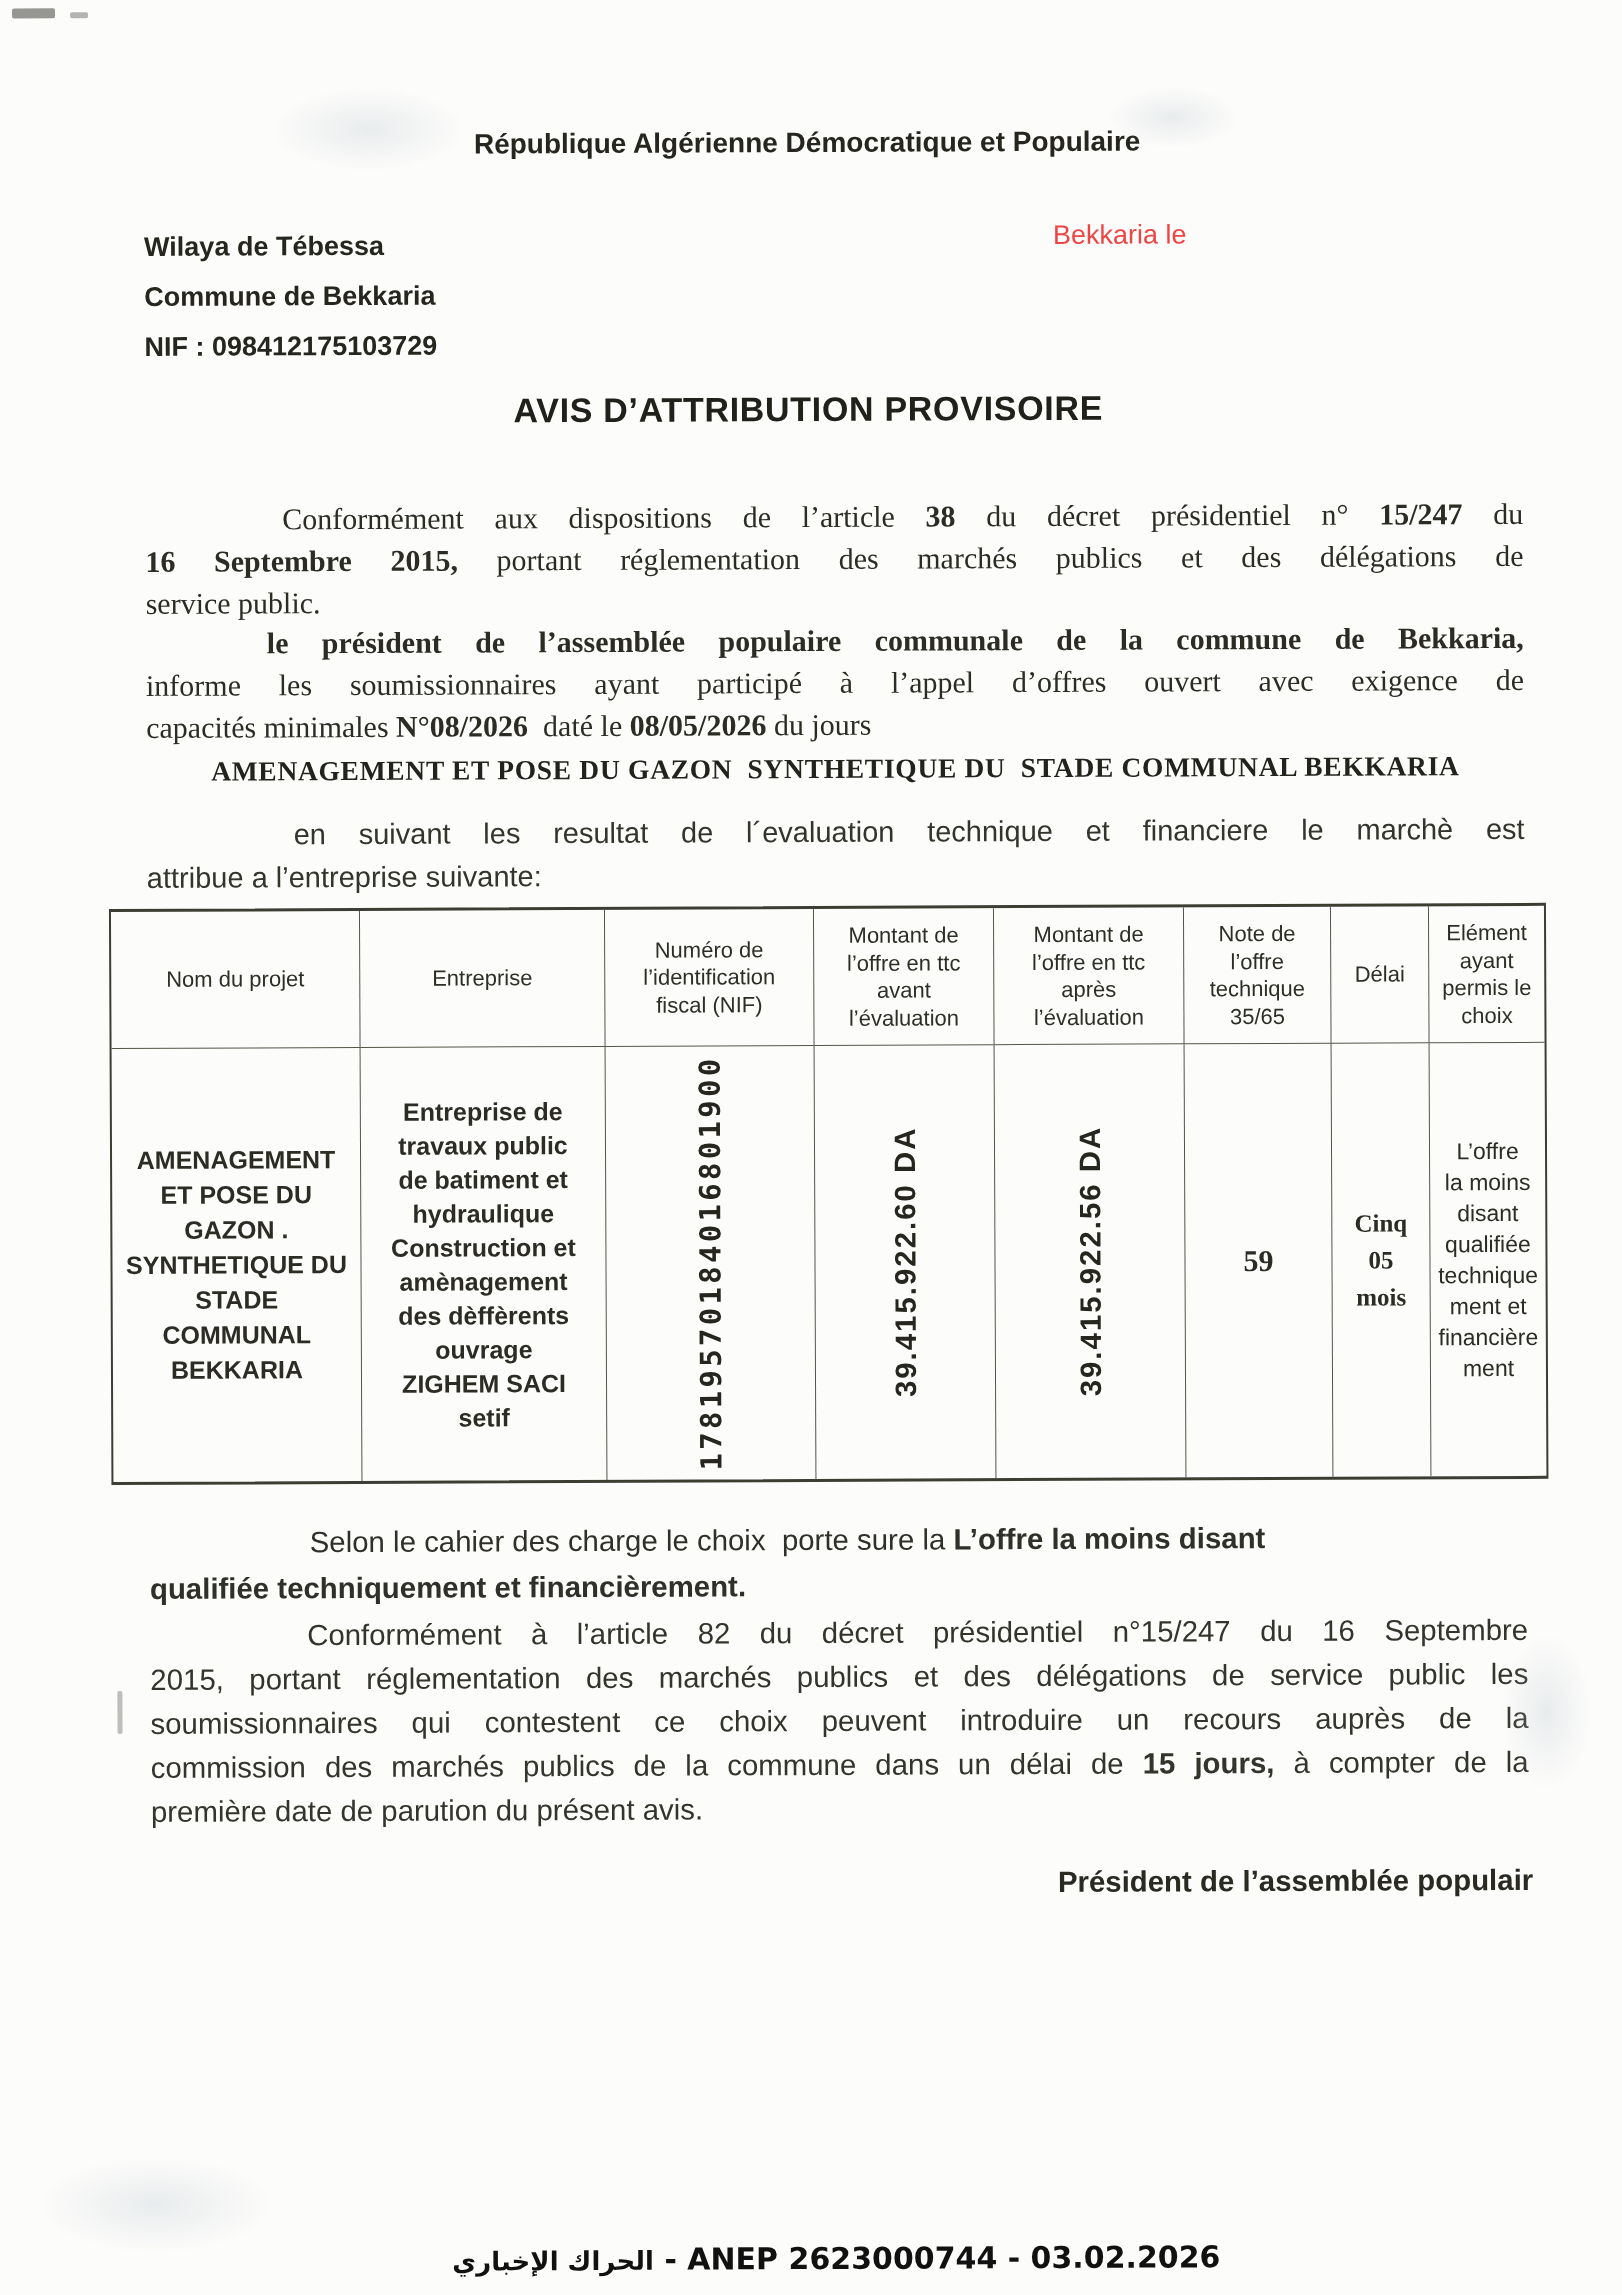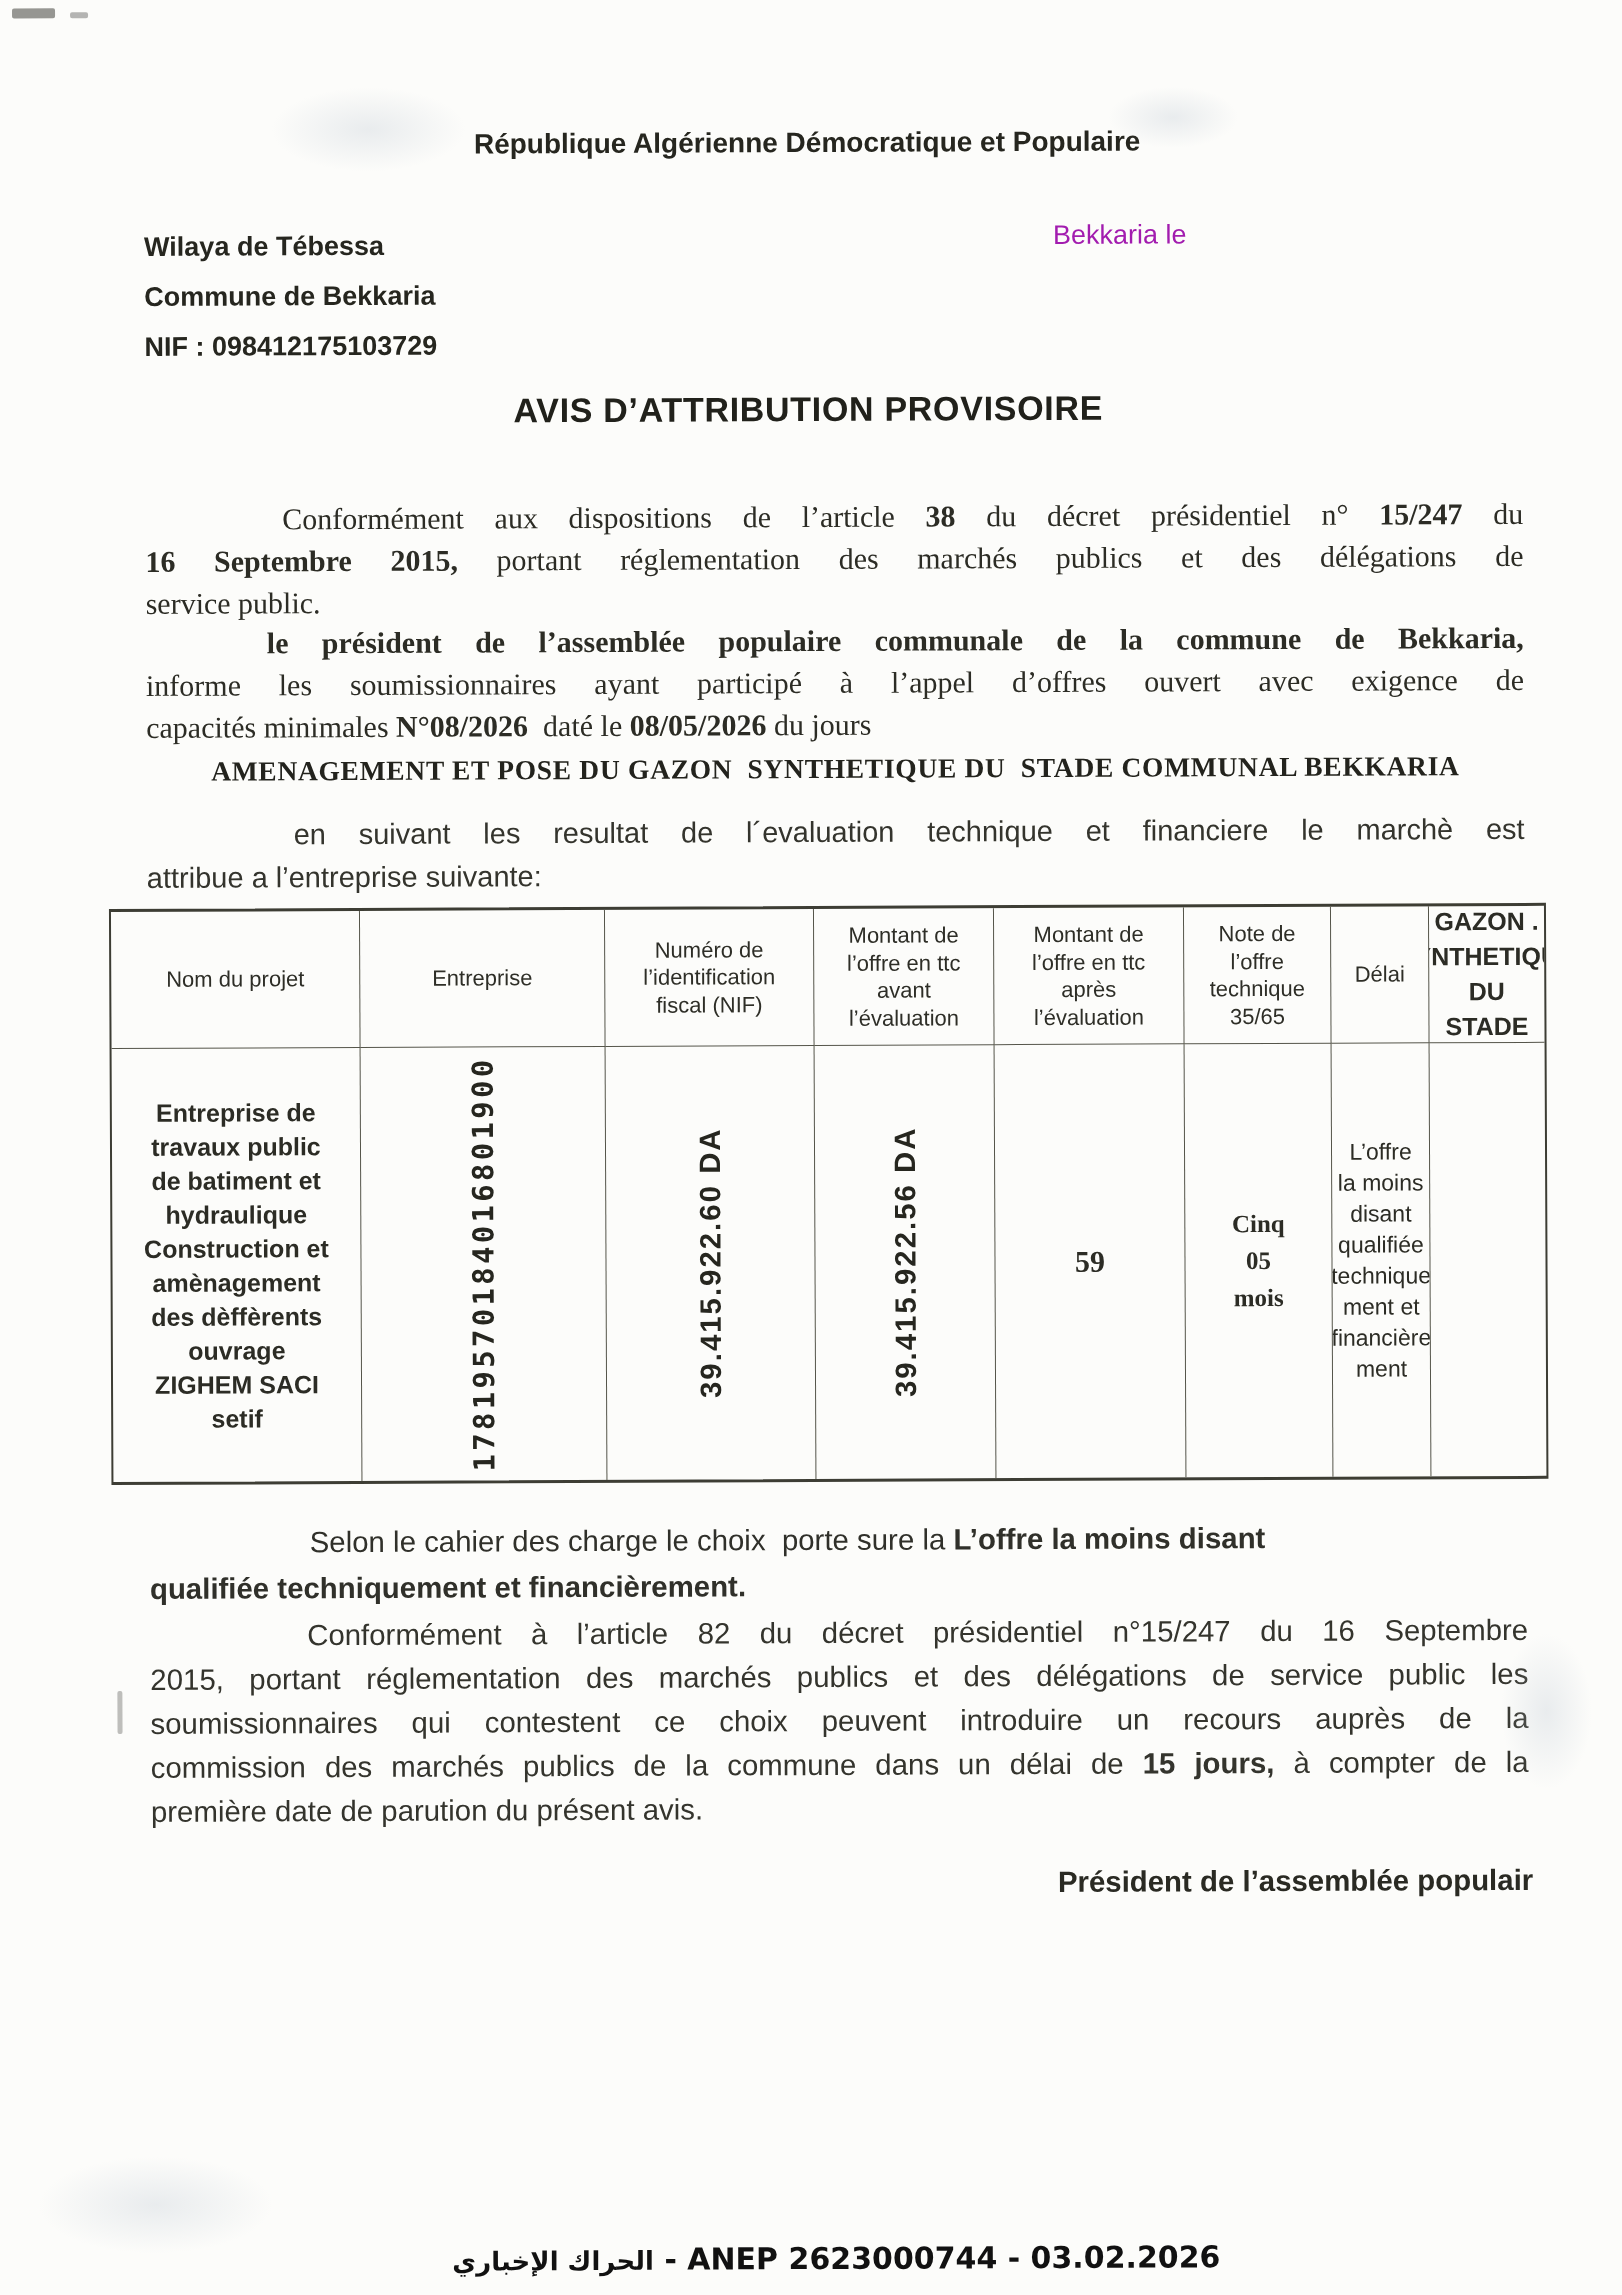--- a/index.html
+++ b/index.html
@@ -10,21 +10,21 @@
   }
   .sheet{position:absolute;inset:0;transform:rotate(-0.25deg);transform-origin:50% 50%;}
   .abs{position:absolute;}
   .serif{font-family:"Liberation Serif",serif;}
   .b{font-weight:bold;}
   .ln{white-space:pre-wrap;}
   .jl{text-align:justify;text-align-last:justify;}
 
   .republic{top:127px;left:0;width:1623px;text-align:center;font-size:28px;font-weight:bold;color:#26261f;}
   .org{top:219px;left:148px;font-size:27px;font-weight:bold;line-height:50px;color:#26261f;}
-  .place{top:221px;left:1057px;font-size:27px;color:#a21caf;}
+  .place{top:221px;left:1057px;font-size:27px;color:#ef4444;}
   .title{top:390px;left:0;width:1623px;text-align:center;font-size:34px;font-weight:bold;letter-spacing:0.7px;color:#21211b;}
 
   .para{left:148px;width:1378px;}
   .p1{top:496px;font-size:30px;line-height:42px;}
   .p2{top:620px;font-size:30px;line-height:42px;}
   .ind210{padding-left:137px;}
   .ind185{padding-left:121px;}
   .ind225{padding-left:147px;}
   .ind245{padding-left:160px;}
   .ind240{padding-left:157px;}
@@ -125,20 +125,24 @@
 l’évaluation</div>
       <div class="th">Montant de
 l’offre en ttc
 après
 l’évaluation</div>
       <div class="th">Note de
 l’offre
 technique
 35/65</div>
       <div class="th">Délai</div>
+      <div class="th">Elément
+ayant
+permis le
+choix</div>
 
       <div class="c-project">AMENAGEMENT
 ET POSE DU
 GAZON .
 SYNTHETIQUE DU
 STADE
 COMMUNAL
 BEKKARIA</div>
       <div class="c-company">Entreprise de
 travaux public

